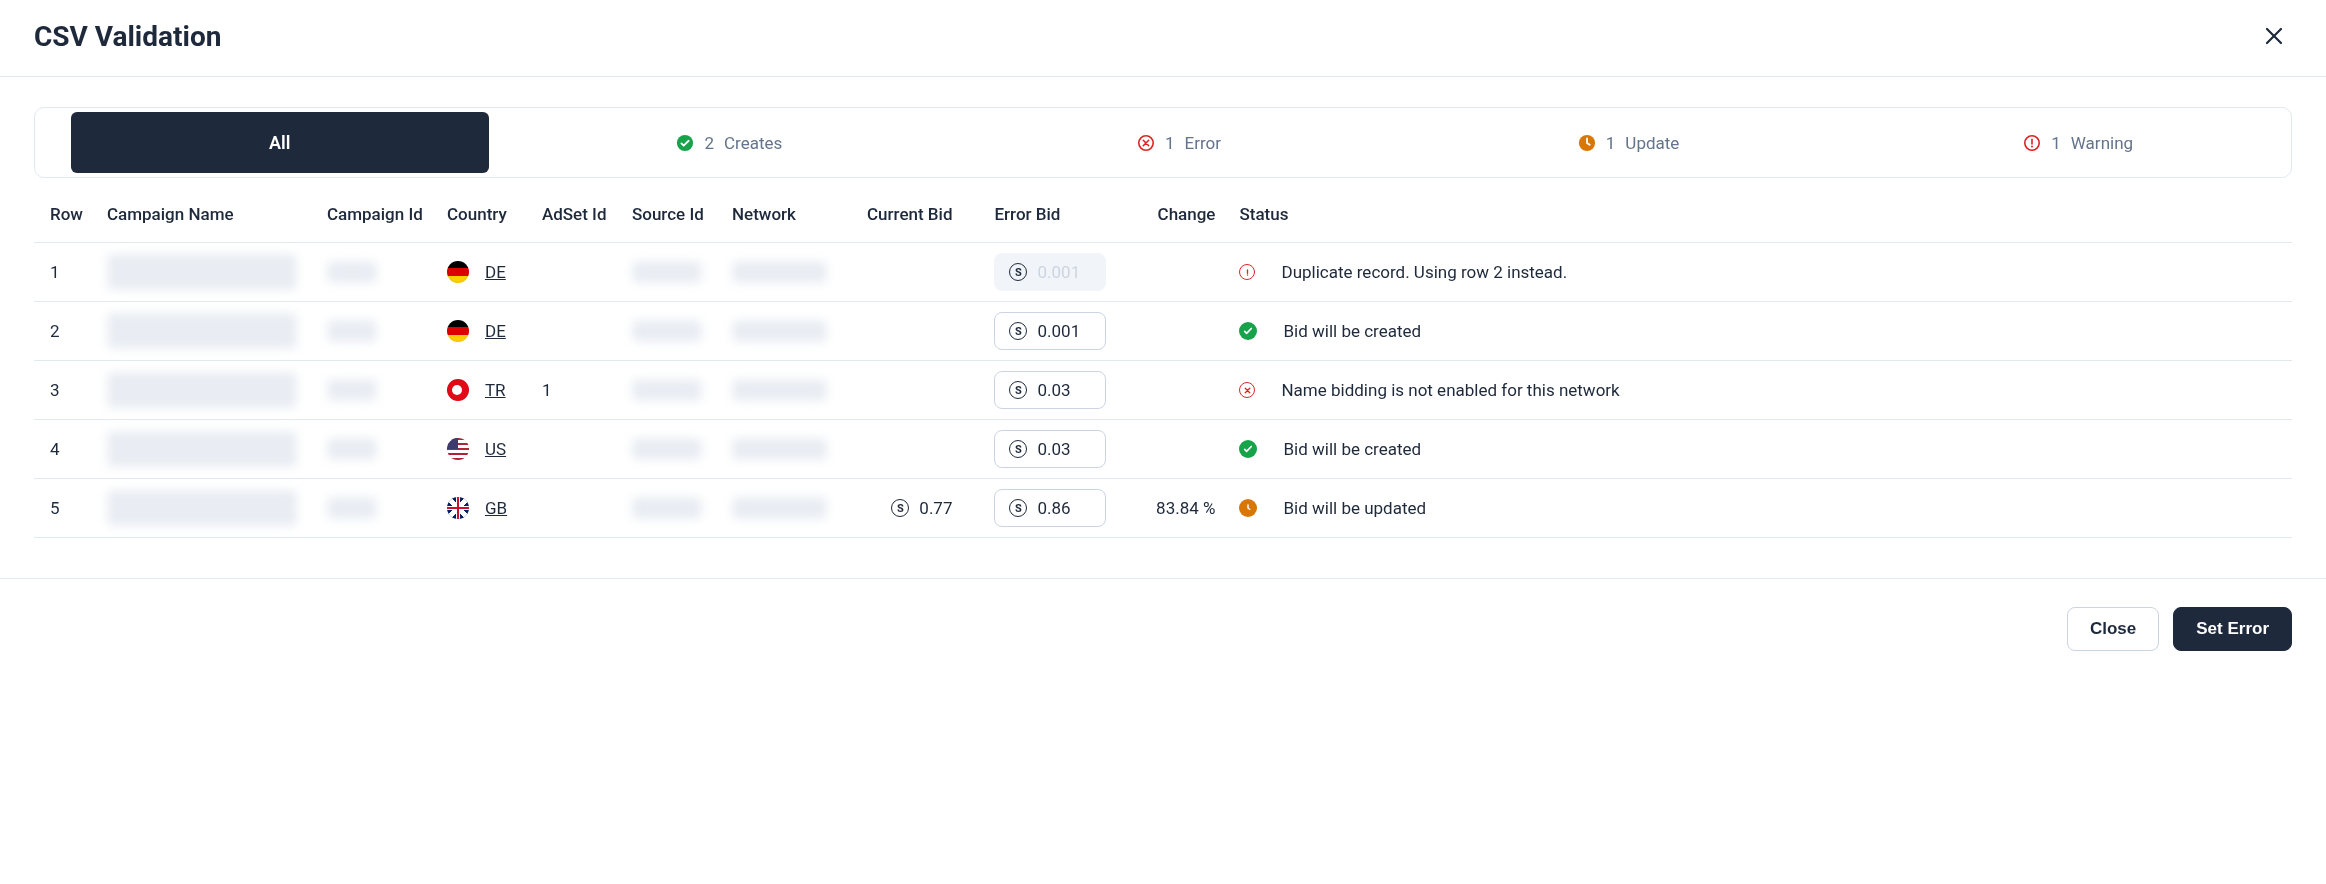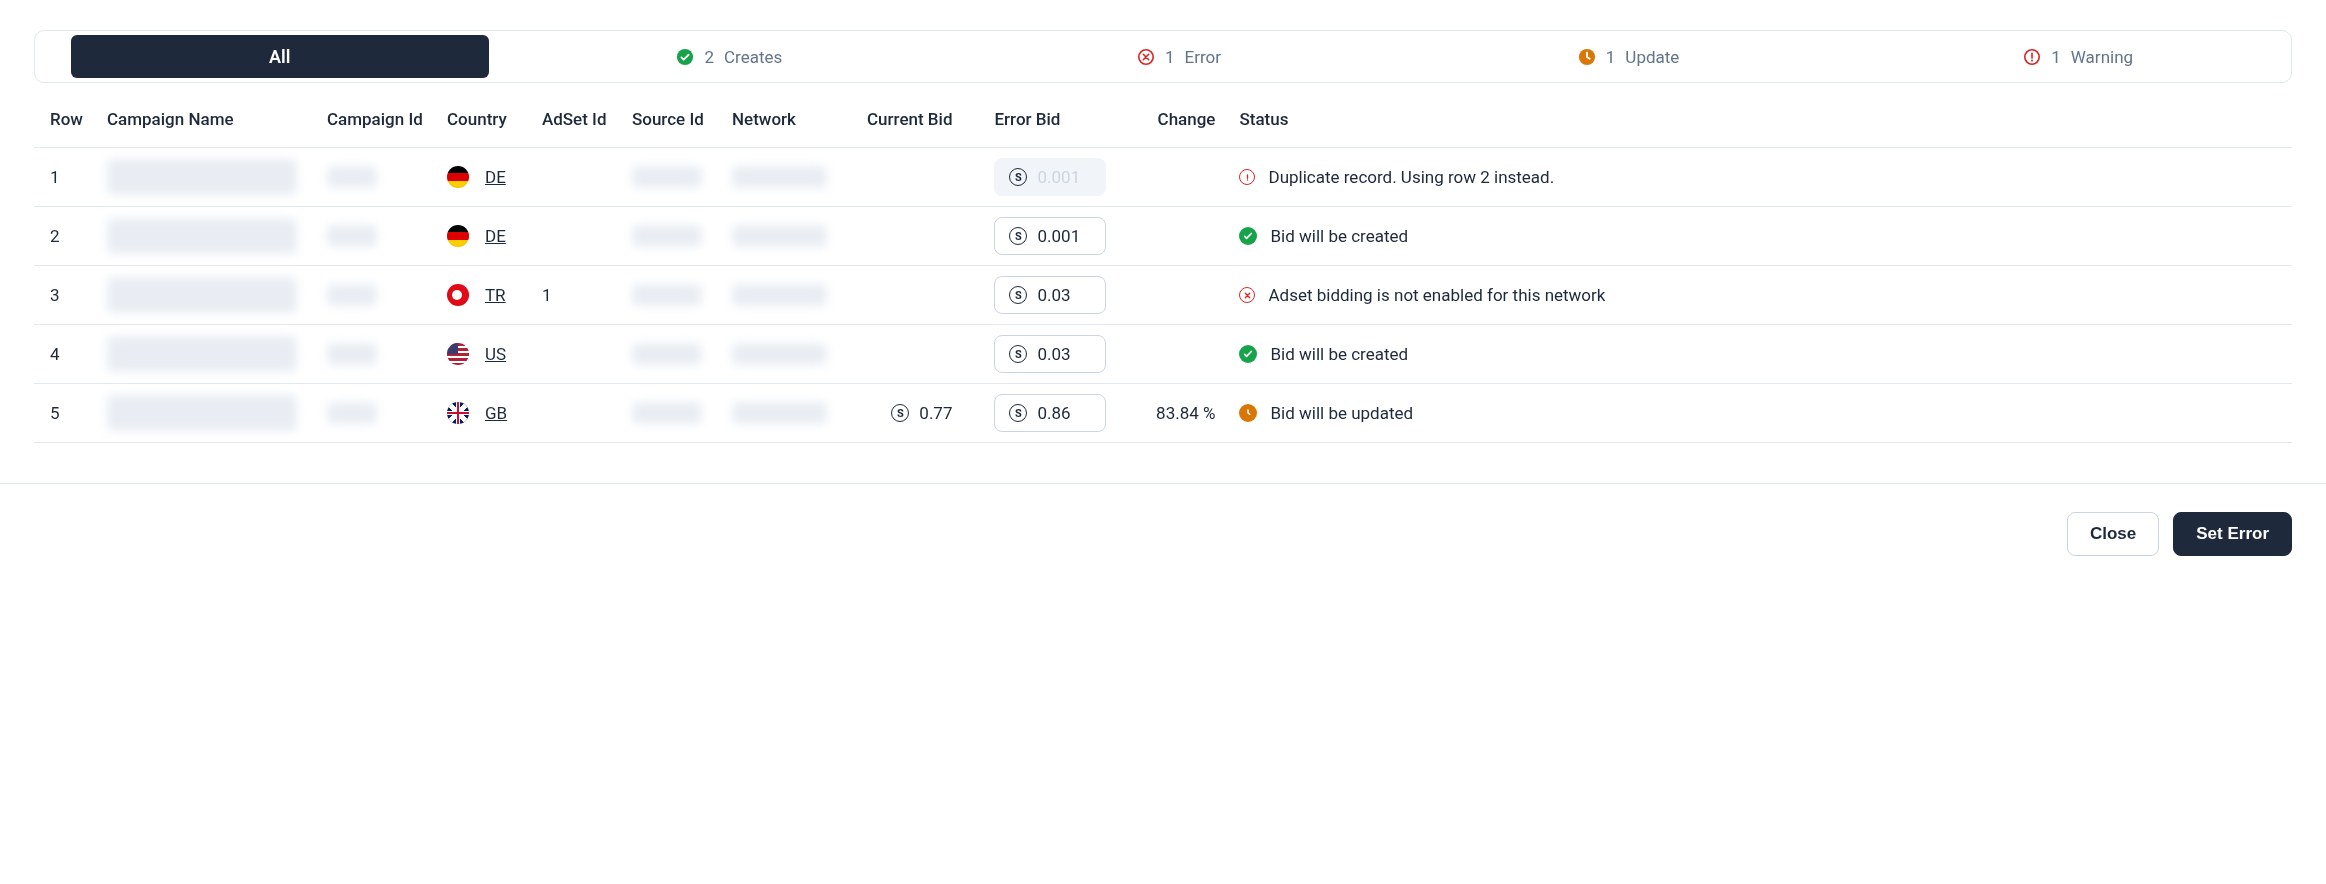--- a/index.html
+++ b/index.html
@@ -57,21 +57,21 @@
     overflow: hidden;
     padding: 4px;
     gap: 0;
   }
   .tab {
     flex: 1;
     display: flex;
     align-items: center;
     justify-content: center;
     gap: 10px;
-    padding: 11px 10px;
+    padding: 20px 10px;
     font-size: 17px;
     color: var(--text-muted);
     border-radius: 6px;
     cursor: pointer;
     margin-left: 32px;
   }
   .tab.active {
     background: var(--navy);
     color: #fff;
     font-weight: 600;
@@ -162,21 +162,21 @@
   }
   .bid-input.disabled .bid-val { color: #cbd5e1; }
   .bid-val { font-size: 17px; color: var(--text); }
   .curr-icon {
     width: 18px; height: 18px; border: 1.5px solid var(--text); border-radius: 50%;
     display: inline-flex; align-items: center; justify-content: center;
     font-size: 11px; font-weight: 700; line-height: 1;
   }
   .current-bid { display: flex; align-items: center; gap: 10px; justify-content: flex-end; }
 
-  .status-cell { display: flex; align-items: center; gap: 13px; }
+  .status-cell { display: flex; align-items: center; gap: 26px; }
   .status-cell .text { font-size: 17px; color: var(--text); line-height: 1.35; }
 
   .icon-circle { width: 18px; height: 18px; border-radius: 50%; display: inline-flex; align-items: center; justify-content: center; flex-shrink: 0; }
   .ic-green-solid { background: #16a34a; color: #fff; }
   .ic-amber-solid { background: #d97706; color: #fff; }
   .ic-red-outline { border: 1.7px solid #dc2626; color: #dc2626; width: 16px; height: 16px; }
 
   .modal-footer {
     border-top: 1px solid var(--border);
     display: flex;
@@ -191,20 +191,29 @@
     font-weight: 600;
     cursor: pointer;
   }
   .btn-secondary { background: #fff; border: 1px solid #cbd5e1; color: var(--text); }
   .btn-primary { background: var(--navy); border: 1px solid var(--navy); color: #fff; }
 </style>
 </head>
 <body>
 
 <div class="modal">
+  <div class="modal-header">
+    <div class="modal-title">CSV Validation</div>
+    <button class="close-btn">
+      <svg width="24" height="24" viewBox="0 0 24 24" fill="none" stroke="currentColor" stroke-width="2.2" stroke-linecap="round">
+          <line x1="5" y1="5" x2="19" y2="19"></line>
+          <line x1="19" y1="5" x2="5" y2="19"></line>
+        </svg>
+    </button>
+  </div>
 
   <div class="content">
     <div class="tabs">
       <div class="tab active">
         <span>All</span>
       </div>
       <div class="tab">
         <span class="icon-slot">
           <svg width="18" height="18" viewBox="0 0 20 20">
               <circle cx="10" cy="10" r="9" fill="#16a34a"></circle>
@@ -375,21 +384,21 @@
                 </div>
               </td>
               <td class="col-change"></td>
               <td class="col-status">
                 <div class="status-cell">
                   <span class="icon-circle ic-red-outline">
                     <svg width="9" height="9" viewBox="0 0 12 12">
                       <path d="M3 3l6 6M9 3l-6 6" stroke="#dc2626" stroke-width="1.8" stroke-linecap="round"></path>
                     </svg>
                   </span>
-                  <span class="text">Adset bidding is not enabled for this network</span>
+                  <span class="text">Name bidding is not enabled for this network</span>
                 </div>
               </td>
             </tr>
             <tr>
               <td class="col-row">4</td>
               <td class="col-name">
                 <span class="blur lg"></span>
               </td>
               <td class="col-cid">
                 <span class="blur sm"></span>

